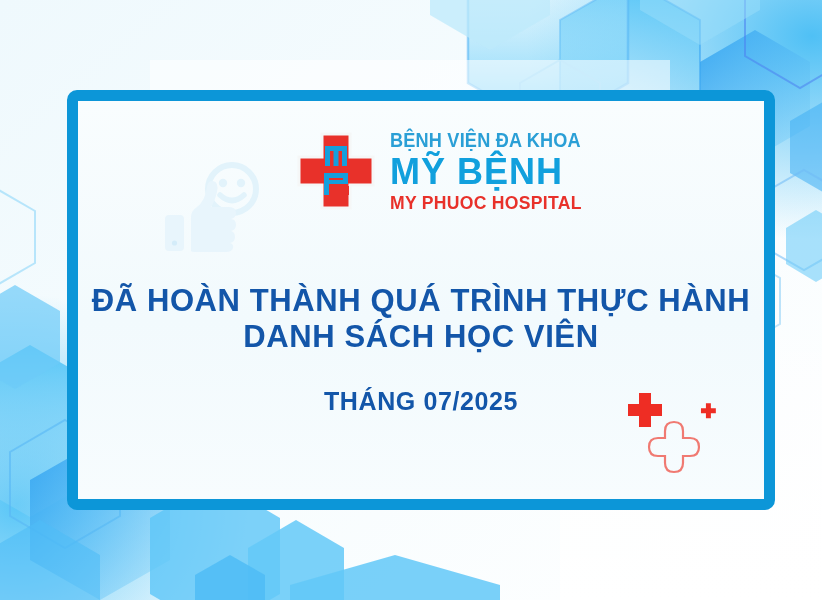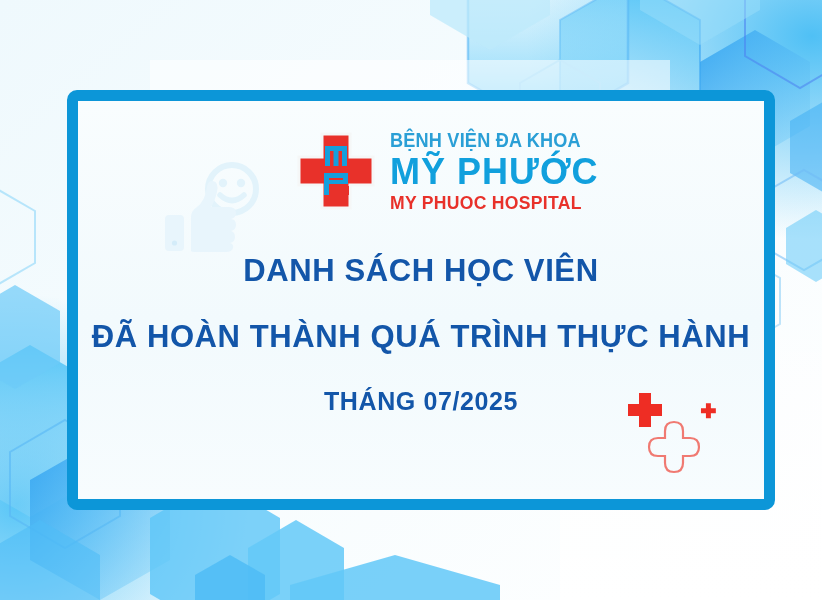--- a/index.html
+++ b/index.html
@@ -197,28 +197,28 @@
           <g fill="#159fdc">
             <rect x="28" y="42" width="5" height="22"></rect>
             <rect x="28" y="42" width="24" height="5"></rect>
             <rect x="47" y="42" width="5" height="10"></rect>
             <rect x="28" y="49" width="24" height="4"></rect>
           </g>
           <rect x="37" y="55" width="16" height="9" fill="#e8312a"></rect>
         </svg>
         <div id="logo-text">
           <div class="logo-l1">BỆNH VIỆN ĐA KHOA</div>
-          <div class="logo-l2">MỸ PHƯỚC</div>
+          <div class="logo-l2">MỸ BỆNH</div>
           <div class="logo-l3">MY PHUOC HOSPITAL</div>
         </div>
       </div>
 
       <div id="headings">
+        <div class="head-line head-2">ĐÃ HOÀN THÀNH QUÁ TRÌNH THỰC HÀNH</div>
         <div class="head-line head-1">DANH SÁCH HỌC VIÊN</div>
-        <div class="head-line head-2">ĐÃ HOÀN THÀNH QUÁ TRÌNH THỰC HÀNH</div>
         <div class="head-line head-3">THÁNG 07/2025</div>
       </div>
 
       <svg id="cross-deco" viewBox="0 0 96 84" xmlns="http://www.w3.org/2000/svg">
         <path d="M11 0 H23 V11 H34 V23 H23 V34 H11 V23 H0 V11 H11 Z" fill="#ee2d24"></path>
         <path d="M58 5 H66 V13 H74 V21 H66 V29 H58 V21 H50 V13 H58 Z" fill="#ee2d24" transform="translate(6,-4) scale(.62) translate(58,18)"></path>
         <path d="M27 28 q0-9 9-9 q9 0 9 9 v7 h7 q9 0 9 9 q0 9 -9 9 h-7 v7 q0 9 -9 9 q-9 0 -9 -9 v-7 h-7 q-9 0 -9 -9 q0 -9 9 -9 h7 Z" transform="translate(10,10)" fill="none" stroke="#f07a72" stroke-width="2.2"></path>
       </svg>
 
     </div>

